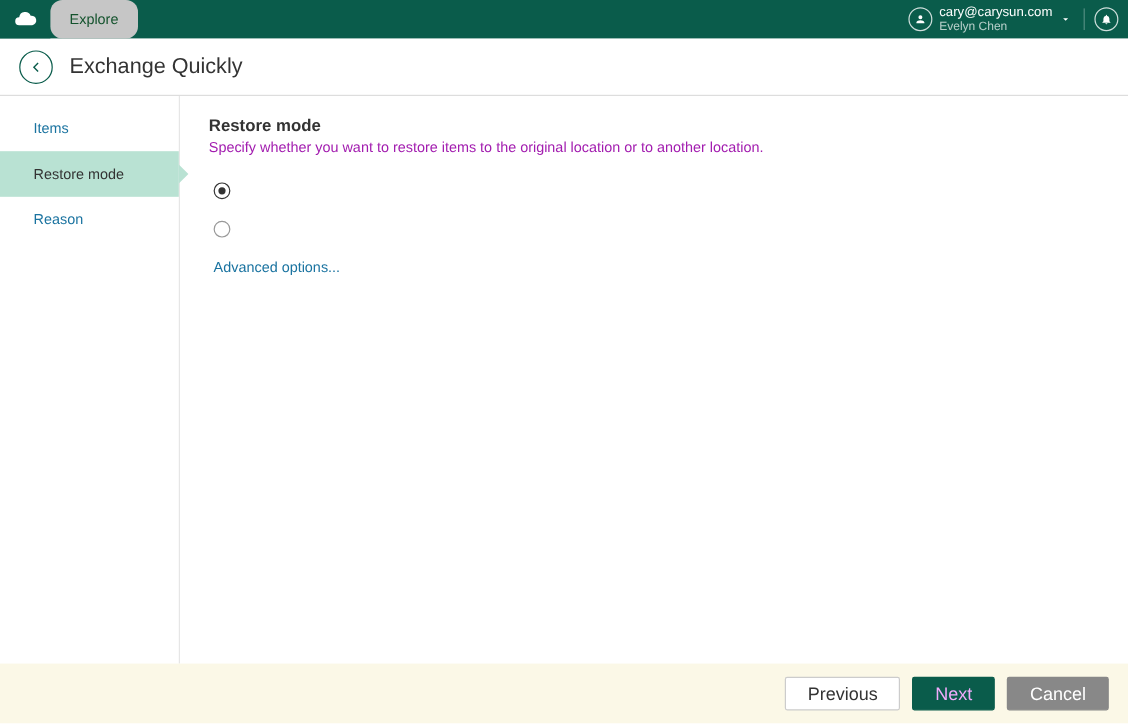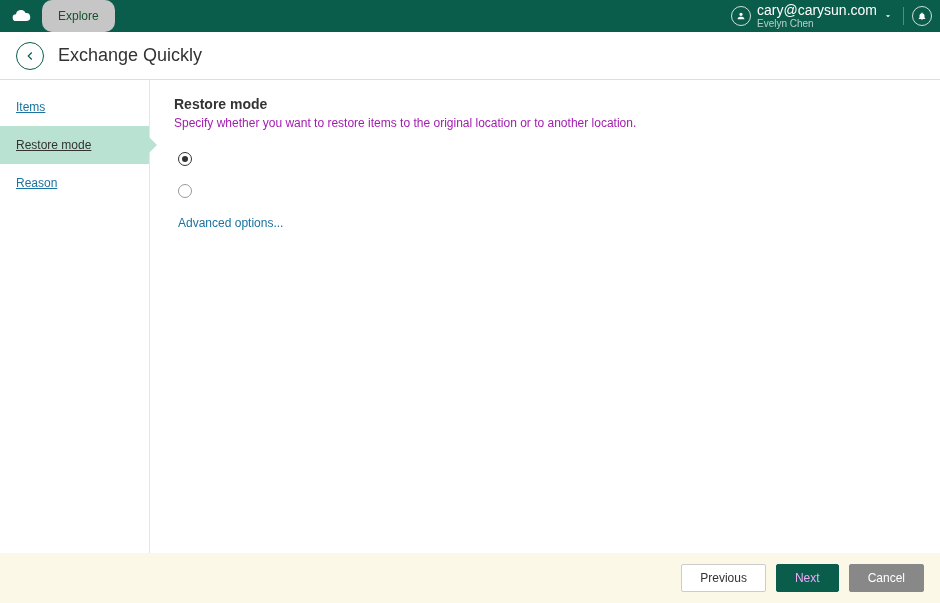--- a/index.html
+++ b/index.html
@@ -48,21 +48,21 @@
       padding: 0 10px;
       gap: 6px;
       cursor: pointer;
     }
     .topbar .user .name-block {
       display: flex;
       flex-direction: column;
       line-height: 1.1;
       text-align: left;
     }
-    .topbar .user .name { font-size: 14px; color: #fff; }
+    .topbar .user .name { font-size: 11px; color: #fff; }
     .topbar .user .sub { font-size: 10px; color: rgba(255,255,255,.7); }
     .topbar .divider {
       width: 1px;
       height: 18px;
       background: rgba(255,255,255,.3);
       align-self: center;
     }
     .topbar .bell {
       width: 36px;
       display: flex;
@@ -107,26 +107,25 @@
       top: 80px;
       bottom: 50px;
       left: 0; right: 0;
     }
     .sidebar {
       width: 150px;
       border-right: 1px solid #e6e6e6;
       padding-top: 8px;
     }
     .sidebar .step {
-      padding: 12px 16px;
+      padding: 12px 28px;
       font-size: 12px;
       color: #1a73a0;
       cursor: pointer;
       position: relative;
-      text-decoration: underline;
     }
     .sidebar .step.current {
       background: #b9e2d3;
       color: #333;
     }
     .sidebar .step.current::after {
       content: "";
       position: absolute;
       right: -8px;
       top: 50%;
@@ -203,21 +202,21 @@
       background: #fbf8e7;
       display: flex;
       align-items: center;
       justify-content: flex-end;
       padding: 0 16px;
       gap: 10px;
     }
     .btn {
       height: 28px;
       padding: 0 18px;
-      font-size: 12px;
+      font-size: 15px;
       border-radius: 2px;
       cursor: pointer;
       border: 1px solid #ccc;
       background: #fff;
       color: #333;
     }
     .btn.primary {
       background: #0a5c4b;
       border-color: #0a5c4b;
       color: #f0abfc;

